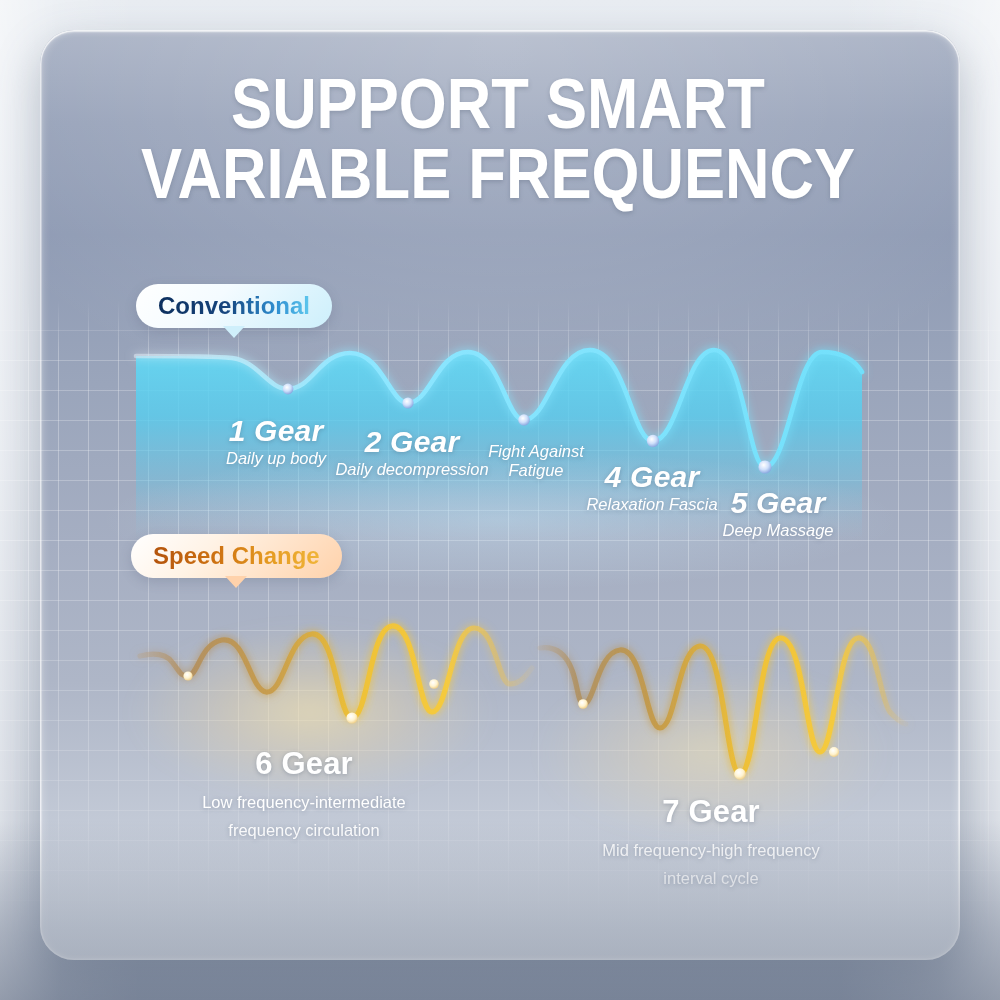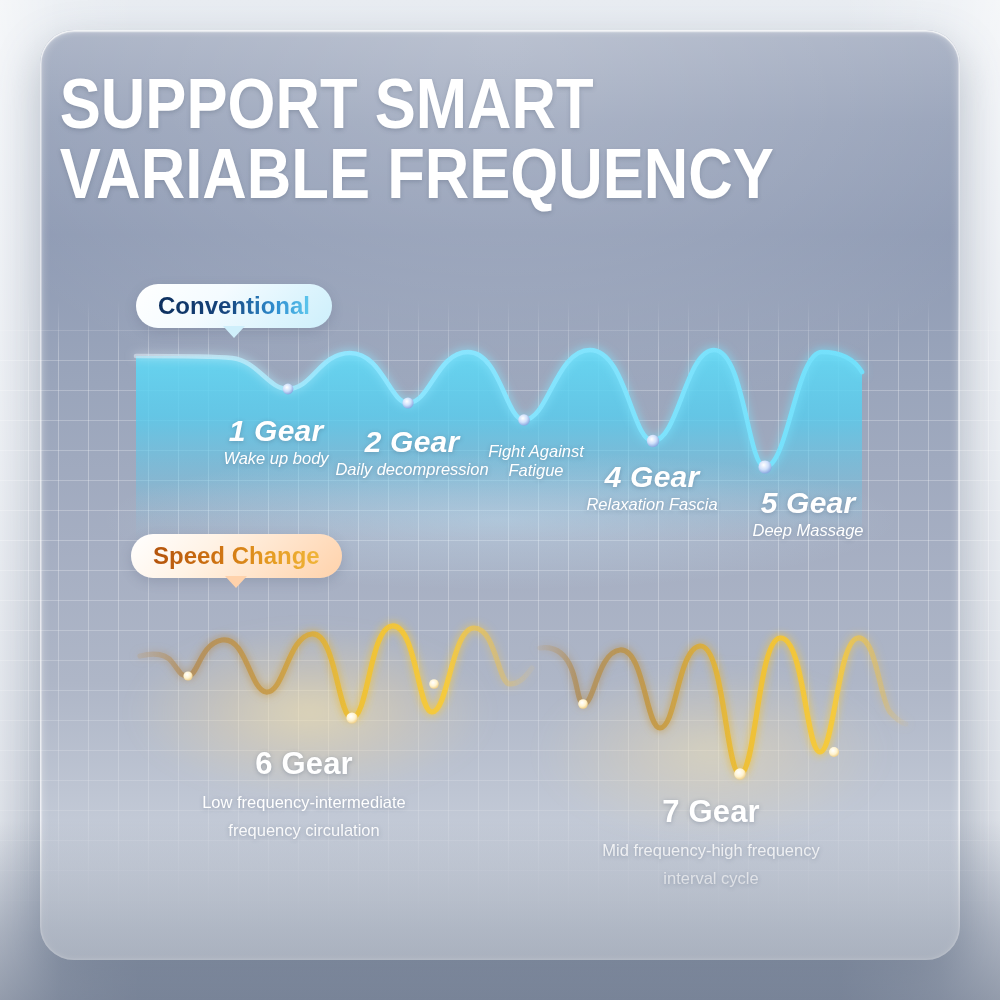--- a/index.html
+++ b/index.html
@@ -66,21 +66,21 @@
   #card .edge{
     position:absolute;inset:0;border-radius:34px;pointer-events:none;
     box-shadow:inset 0 2px 2px rgba(255,255,255,.55),
                inset 0 -2px 4px rgba(255,255,255,.35),
                inset 3px 0 8px rgba(255,255,255,.28),
                inset -3px 0 8px rgba(255,255,255,.28);
   }
 
   
   .headline{
-    position:absolute;left:0;right:4px;top:72px;text-align:left;
+    position:absolute;left:0;right:4px;top:72px;text-align:center;
     pointer-events:none;user-select:none;
   }
   .headline .hl{
     display:block;color:#fff;font-weight:700;
     font-family:"Liberation Sans Narrow","Liberation Sans","DejaVu Sans Condensed",sans-serif;
     font-size:70px;line-height:.92;letter-spacing:0px;
     transform:scaleX(.88);transform-origin:center;
     text-shadow:0 2px 5px rgba(80,92,114,.30);
   }
   .headline .hl.l2{font-size:70px;margin-top:6px;}
@@ -141,21 +141,21 @@
   .gear .num{display:block;font-style:italic;font-weight:700;font-size:30px;line-height:1.02;letter-spacing:.2px;}
   .gear .desc{display:block;font-style:italic;font-weight:400;font-size:16.5px;line-height:1.18;margin-top:2px;}
 
   .gear-upright .num{font-style:normal;font-weight:600;font-size:31px;}
   .gear-upright .desc{font-style:normal;font-weight:400;font-size:16.5px;line-height:1.7;margin-top:8px;}
 
   #gear1{left:190px;top:416px;width:172px;}
   #gear2{left:318px;top:427px;width:188px;}
   #gear3{left:462px;top:440px;width:148px;}
   #gear4{left:566px;top:462px;width:172px;}
-  #gear5{left:728px;top:488px;width:160px;text-align:center;}
+  #gear5{left:698px;top:488px;width:160px;text-align:center;}
 
   #gear6{left:170px;top:748px;width:268px;}
   #gear7{left:572px;top:796px;width:278px;}
 </style>
 </head>
 <body>
 
 <div id="page">
 
 
@@ -342,21 +342,21 @@
     <span class="tail"></span>
   </div>
 
   <div class="badge badge-speed">
     <span class="lbl">Speed Change</span>
     <span class="tail"></span>
   </div>
 
   <div class="gear" id="gear1">
     <span class="num">1 Gear</span>
-    <span class="desc">Wake up body</span>
+    <span class="desc">Daily up body</span>
   </div>
   <div class="gear" id="gear2">
     <span class="num">2 Gear</span>
     <span class="desc">Daily decompression</span>
   </div>
   <div class="gear" id="gear3">
     <span class="desc">Fight Against<br>Fatigue</span>
   </div>
   <div class="gear" id="gear4">
     <span class="num">4 Gear</span>

